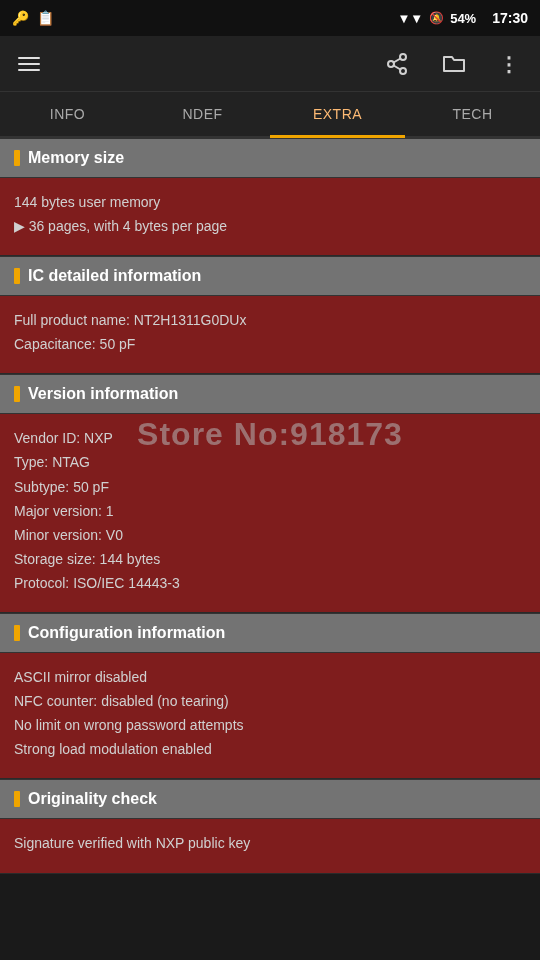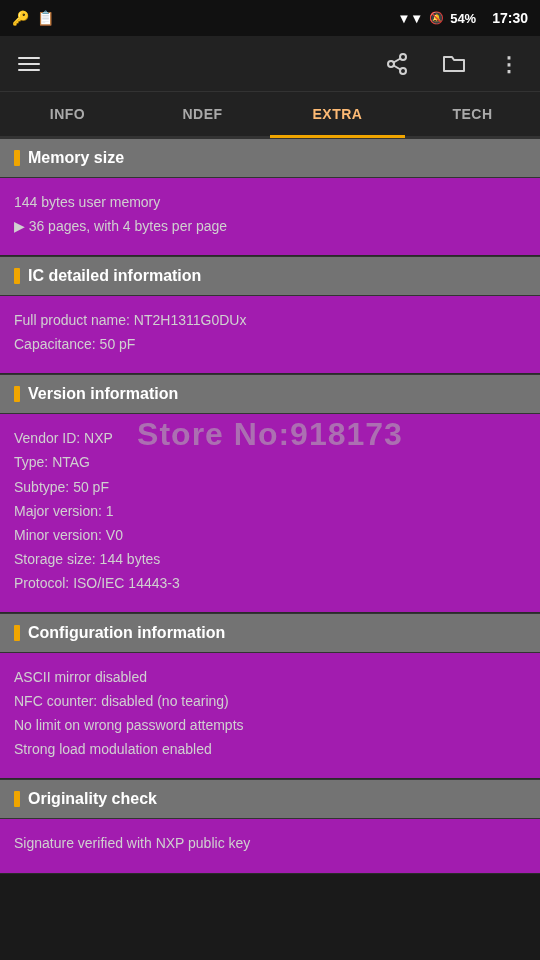--- a/index.html
+++ b/index.html
@@ -83,21 +83,21 @@
     .tabs {
       background: #222;
       display: flex;
       border-bottom: 2px solid #333;
     }
     .tab {
       flex: 1;
       text-align: center;
       padding: 14px 16px;
       font-size: 14px;
-      font-weight: bold;
+      font-weight: normal;
       color: #aaa;
       letter-spacing: 0.5px;
       cursor: pointer;
       position: relative;
     }
     .tab.active {
       color: #fdba74;
     }
     .tab.active::after {
       content: '';
@@ -131,21 +131,21 @@
       border-radius: 1px;
       flex-shrink: 0;
     }
     .section-title {
       font-size: 16px;
       font-weight: bold;
       color: #fff;
     }
     .section-body {
       padding: 12px 14px 16px 14px;
-      background: #a21caf;
+      background: #7f1d1d;
       border-bottom: 1px solid #2a2a2a;
       line-height: 1.65;
       color: #d0d0d0;
       font-size: 14px;
     }
     .section-body p {
       margin: 1px 0;
     }
 
     

